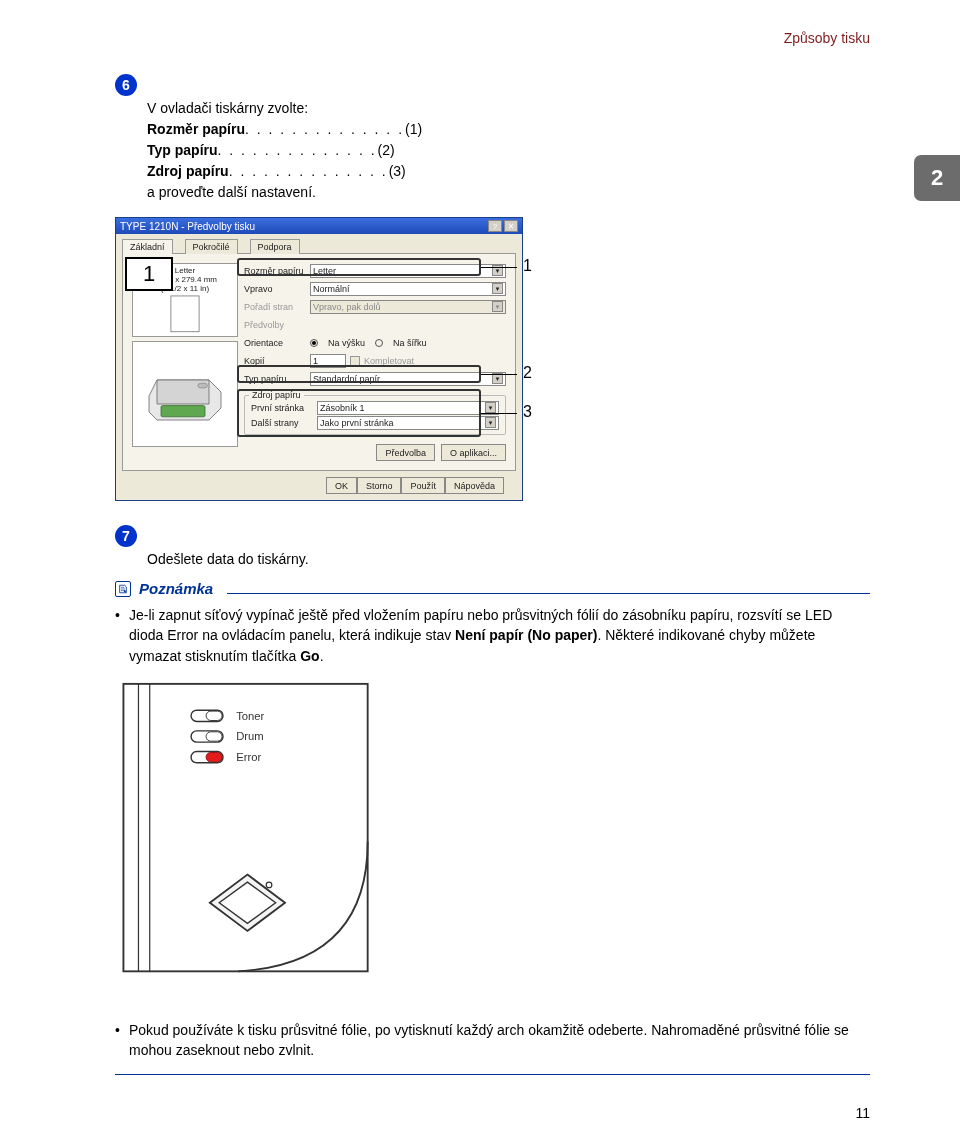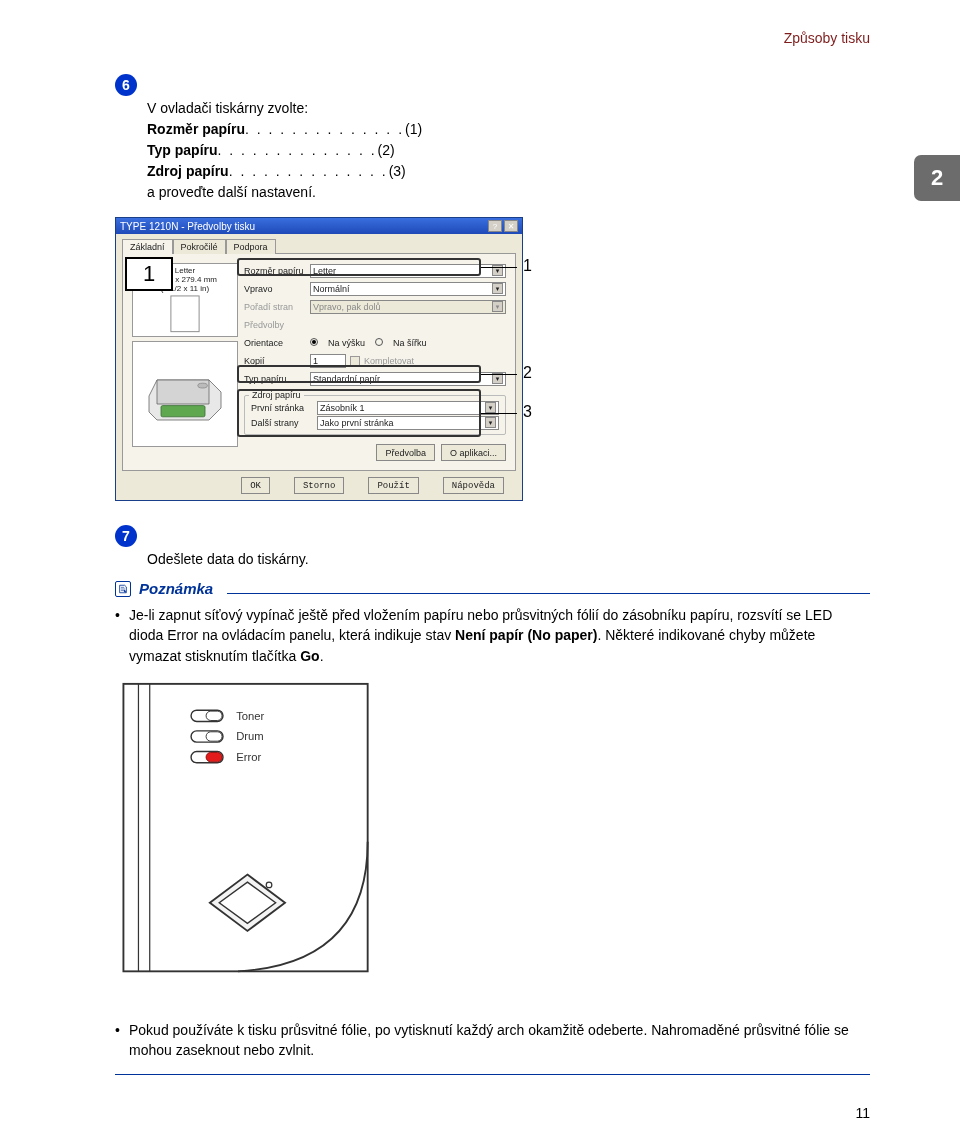--- a/index.html
+++ b/index.html
@@ -52,41 +52,41 @@
     background: linear-gradient(#3a6ede,#1e4ab8);
     color: #fff;
     padding: 2px 4px;
     display:flex; justify-content:space-between; align-items:center;
     font-size:10px;
   }
   .dlg-title-ctrls { display:flex; gap:2px; }
   .dlg-tc { width:14px; height:12px; background:#d4d0c8; border:1px solid #888; font-size:8px; display:flex;align-items:center;justify-content:center; }
   .dlg-body { padding: 4px 6px 6px 6px; }
   .dlg-tabs { display:flex; border-bottom:1px solid #999; font-size:9px; }
-  .dlg-tab { padding:2px 7px; border:1px solid #999; border-bottom:none; background:#ece9d8; margin-right:0; position:relative; top:1px;}
+  .dlg-tab { padding:2px 7px; border:1px solid #999; border-bottom:none; background:#ece9d8; margin-right:12px; position:relative; top:1px;}
   .dlg-tab.on { background:#f5f3ea; }
   .dlg-inner { border:1px solid #999; border-top:none; background:#f5f3ea; padding:9px; display:flex; gap:6px; }
   .dlg-left { width:106px; display:flex; flex-direction:column; gap:4px; }
   .preview-box { border:1px solid #999; background:#fff; height:74px; position:relative; display:flex;flex-direction:column;align-items:center;justify-content:flex-start;padding:3px;}
   .preview-label { font-size:8px; text-align:center; line-height:1.1;}
   .printer-box { border:1px solid #999; background:#fff; height:106px; display:flex;align-items:center;justify-content:center; }
   .printer-ill { width:80px; height:60px; }
   .dlg-right { flex:1; display:flex; flex-direction:column; gap:3px; }
   .ctl-row { display:flex; align-items:center; gap:4px; min-height:15px;}
   .ctl-lbl { width:62px; font-size:9px; text-decoration: underline dotted; text-decoration-color:transparent;}
   .ctl-input { flex:1; border:1px solid #888; background:#fff; height:14px; padding:0 2px; font-size:9px; display:flex;align-items:center;justify-content:space-between;}
   .ctl-input.dis { background:#ece9d8; color:#888;}
   .dd-arrow { width:11px; height:11px; background:#d4d0c8; border:1px solid #888; display:flex;align-items:center;justify-content:center;font-size:7px;}
-  .radio-row { display:flex; gap:10px; align-items:flex-start;}
+  .radio-row { display:flex; gap:10px; align-items:center;}
   .radio { width:8px;height:8px;border-radius:50%;border:1px solid #555;display:inline-flex;align-items:center;justify-content:center;}
   .radio.sel::after{content:"";width:4px;height:4px;border-radius:50%;background:#000;}
   .grp-box { border:1px solid #bbb; padding:4px 6px; border-radius:2px; position:relative; }
   .grp-title { position:absolute; top:-6px; left:4px; background:#f5f3ea; font-size:9px; padding:0 3px; }
   .dlg-foot { display:flex; justify-content:flex-end; gap:6px; padding:6px 6px 0 6px;}
-  .dlg-foot2 { display:flex; justify-content:flex-end; gap:24px; padding:6px 12px 0 0;font-family:Liberation Mono, monospace; }
+  .dlg-foot2 { display:flex; justify-content:flex-end; gap:0; padding:6px 12px 0 0; }
   .dlg-btn { border:1px solid #888; background:#ece9d8; height:17px; padding:0 8px; font-size:9px; display:flex;align-items:center;}
 
   
   .callout-big { position:absolute; font-size:22px; }
   .callout-num { position:absolute; font-size:16px; }
   .callout-line { position:absolute; background:#000; height:1px;}
   .callout-box-big { position:absolute; border:2px solid #000; }
   .callout-box { position:absolute; border:2px solid #333; border-radius:3px; }
 
   

